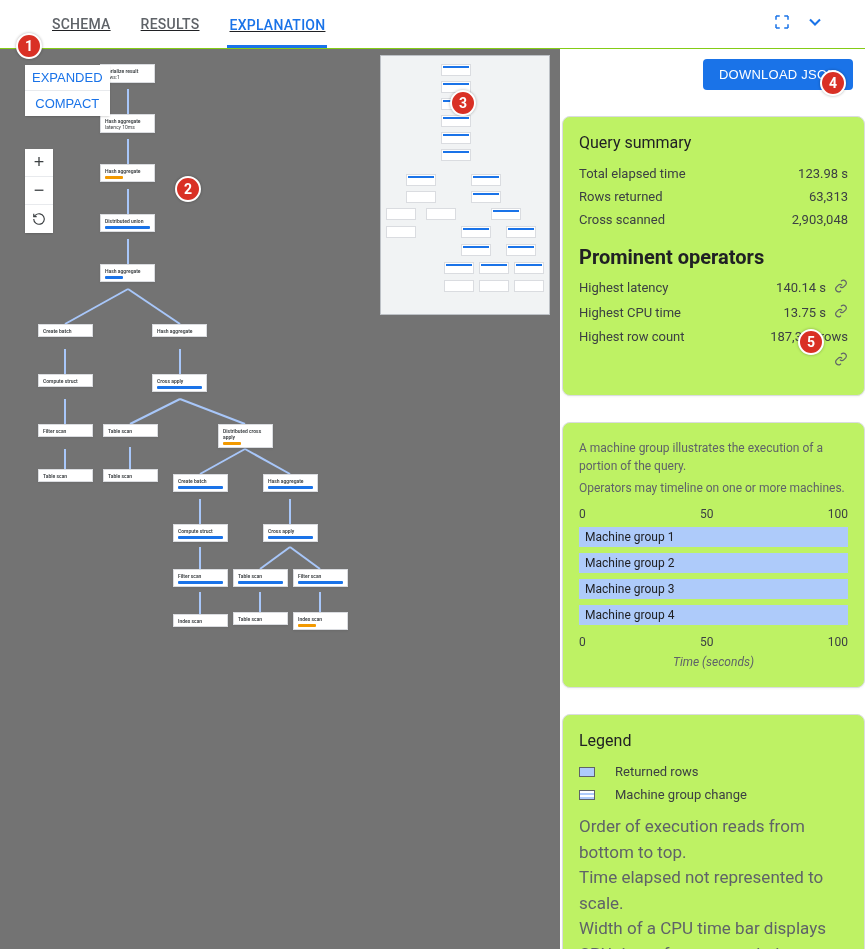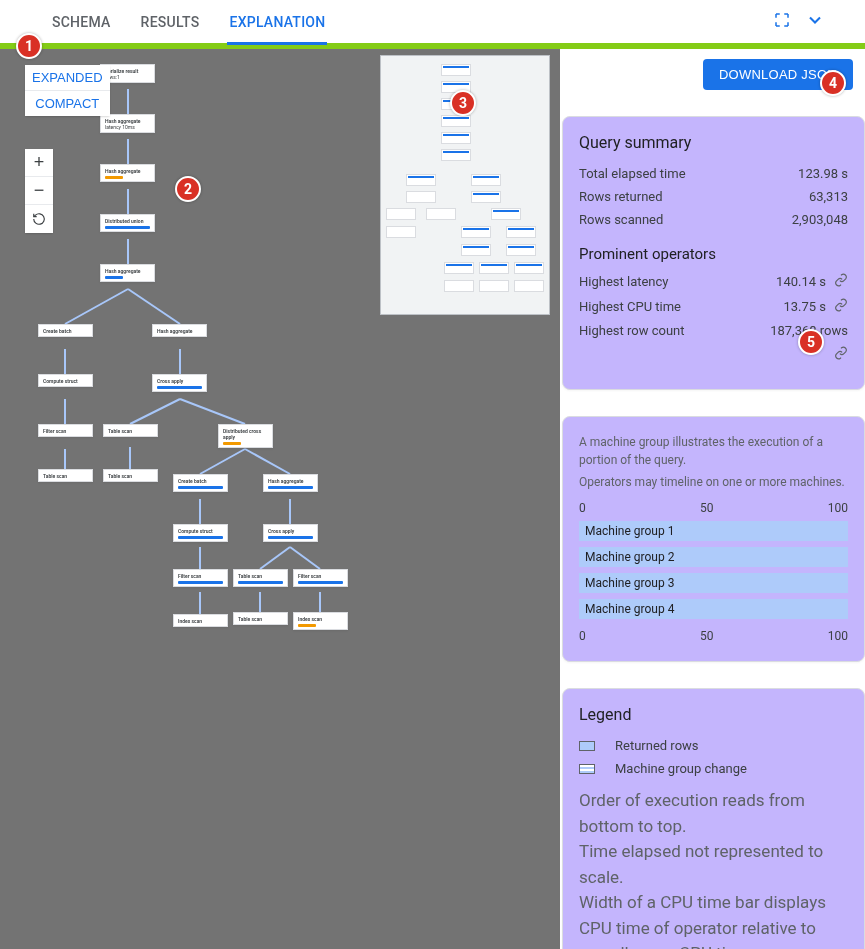--- a/index.html
+++ b/index.html
@@ -9,23 +9,24 @@
       color: #202124;
       width: 865px;
       height: 949px;
       overflow: hidden;
       position: relative;
     }
     .tabs {
       display: flex;
       justify-content: space-between;
       align-items: center;
-      border-bottom: 6px solid #84cc16;
+      border-bottom: 1px solid #84cc16;
       padding: 0 40px 0 50px;
       height: 49px;
+      text-decoration: underline;
     }
     .tab-row { display: flex; gap: 26px; align-items: center; }
     .tab {
       font-size: 14px;
       font-weight: 500;
       color: #5f6368;
       letter-spacing: .25px;
       padding: 14px 2px;
       cursor: pointer;
     }
@@ -112,25 +113,25 @@
     }
     .dl-btn-wrap{display:flex;justify-content:flex-end;padding-right:12px;}
     .dl-btn{
       background:#1a73e8;color:#fff;border:none;border-radius:4px;
       font-size:13px;font-weight:500;padding:8px 16px;letter-spacing:.25px;
       cursor:pointer;
     }
     .card{
       border:1px solid #dadce0;border-radius:8px;
       padding:16px 16px 18px 16px;
-      background:#c4b5fd;
+      background:#bef264;
       box-shadow: 0 1px 2px rgba(60,64,67,.05);
     }
     .card h3{font-size:16px;font-weight:400;color:#202124;margin-bottom:14px;}
-    .section-title{font-size:15px;font-weight:400;color:#202124;margin:18px 0 10px 0;}
+    .section-title{font-size:20px;font-weight:700;color:#202124;margin:18px 0 10px 0;}
     .kv-row{display:flex;justify-content:space-between;align-items:center;font-size:13px;color:#3c4043;margin-bottom:8px;}
     .kv-row .k{color:#3c4043;}
     .kv-row .v{color:#3c4043;display:flex;align-items:center;gap:8px;}
     .link-ico{display:inline-block;}
     .timeline-card p{font-size:12px;color:#5f6368;margin-bottom:4px;line-height:1.5;}
     .axis{display:flex;justify-content:space-between;font-size:12px;color:#3c4043;margin-top:10px;}
     .bars{margin-top:6px;display:flex;flex-direction:column;gap:6px;}
     .bar-row{background:#aecbfa;height:20px;font-size:12px;color:#202124;display:flex;align-items:center;padding-left:6px;}
     .axis-label{font-size:12px;font-style:italic;color:#5f6368;text-align:center;margin-top:6px;}
     .leg-row{display:flex;align-items:center;gap:20px;margin-bottom:8px;font-size:13px;color:#3c4043;}
@@ -376,21 +377,21 @@
     <h3>Query summary</h3>
     <div class="kv-row">
         <span class="k">Total elapsed time</span>
         <span class="v">123.98 s</span>
       </div>
     <div class="kv-row">
         <span class="k">Rows returned</span>
         <span class="v">63,313</span>
       </div>
     <div class="kv-row">
-        <span class="k">Rows scanned</span>
+        <span class="k">Cross scanned</span>
         <span class="v">2,903,048</span>
       </div>
 
     <div class="section-title">Prominent operators</div>
     <div class="kv-row">
         <span class="k">Highest latency</span>
       <span class="v">
           <span>140.14 s</span>
         <span class="link-ico"><svg width="14" height="14" viewBox="0 0 24 24" fill="none" stroke="#5f6368" stroke-width="2">
               <path d="M10 13a5 5 0 0 0 7 0l3-3a5 5 0 0 0-7-7l-1 1"></path>
@@ -434,20 +435,21 @@
       <div class="bar-row">Machine group 1</div>
       <div class="bar-row">Machine group 2</div>
       <div class="bar-row">Machine group 3</div>
       <div class="bar-row">Machine group 4</div>
     </div>
     <div class="axis">
       <span>0</span>
         <span>50</span>
         <span>100</span>
     </div>
+    <div class="axis-label">Time (seconds)</div>
   </div>
 
   <div class="card">
     <h3>Legend</h3>
     <div class="leg-row">
         <span class="sw solid"></span>
         <span>Returned rows</span>
       </div>
     <div class="leg-row">
         <span class="sw striped"></span>

